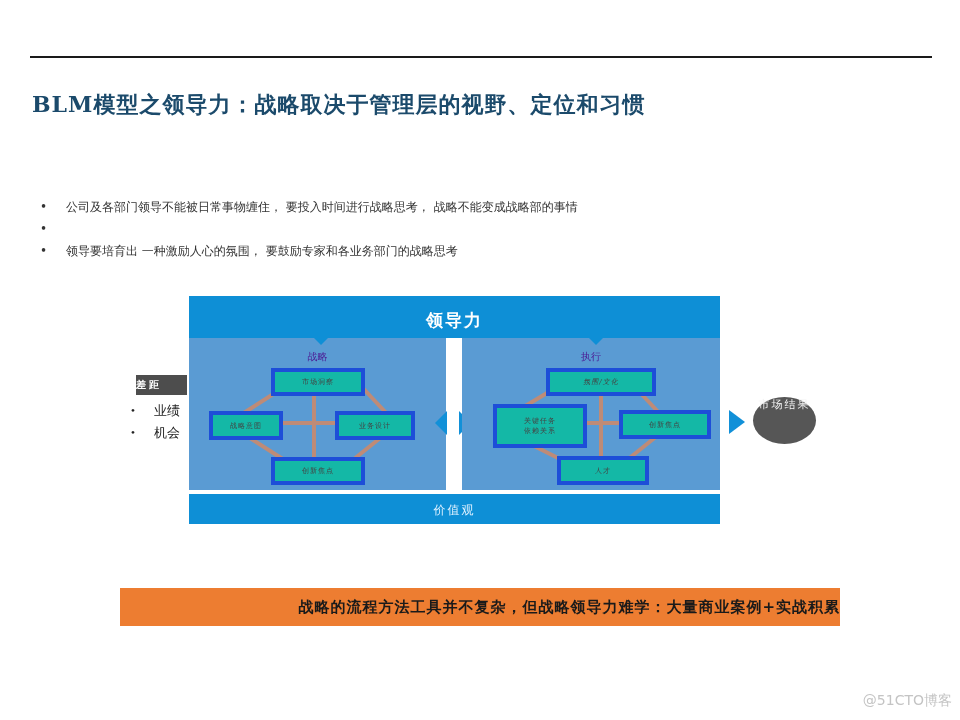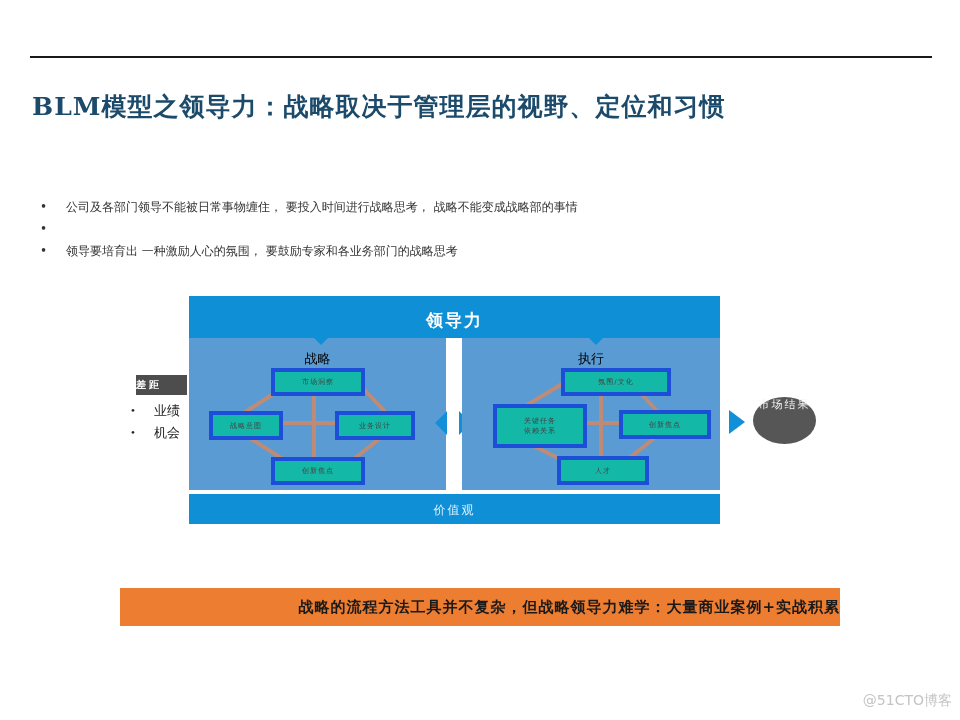--- a/index.html
+++ b/index.html
@@ -4,21 +4,21 @@
 <style>
   html, body { margin: 0; padding: 0; }
   body {
     width: 960px; height: 720px; position: relative; overflow: hidden;
     background: #ffffff;
     font-family: "DejaVu Serif", "Liberation Serif", serif;
   }
   .top-rule { position: absolute; left: 30px; top: 56px; width: 902px; height: 2px; background: #1a1a1a; }
   .title {
     position: absolute; left: 32px; top: 90px;
-    font-size: 25px; font-weight: bold; color: #1b4a6b; letter-spacing: 1px;
+    font-size: 22px; font-weight: bold; color: #1b4a6b; letter-spacing: 1px;
     white-space: nowrap;
   }
   .bullets { position: absolute; left: 40px; top: 196px; margin: 0; padding: 0; list-style: none; }
   .bullets li {
     font-size: 12px; color: #333; line-height: 22px; height: 22px; white-space: nowrap;
     position: relative; padding-left: 26px;
   }
   .bullets li .dot { position: absolute; left: 0; top: 0; font-size: 12px; }
 
   
@@ -32,21 +32,21 @@
   }
   .panel.left { left: 189px; width: 257px; }
   .panel.right { left: 462px; width: 258px; }
   .notch {
     position: absolute; top: 337px; width: 0; height: 0;
     border-left: 8px solid transparent; border-right: 8px solid transparent;
     border-top: 8px solid #0e8fd6;
   }
   .panel-title {
     position: absolute; left: 0; right: 0; top: 12px; text-align: center;
-    font-size: 13px; color: #000000;
+    font-size: 10px; color: #4c1d95;
   }
   .box {
     position: absolute; background: #14b8a6; border: 4px solid #1d4ed8;
     font-size: 7px; color: #444; display: flex; align-items: center; justify-content: center;
     text-align: center; line-height: 10px; letter-spacing: 1px;
   }
   svg.lines { position: absolute; left: 0; top: 0; pointer-events: none; }
   .values-bar {
     position: absolute; left: 189px; top: 494px; width: 531px; height: 30px;
     background: #0e8fd6; color: #dff1ff; text-align: center; font-size: 12px; line-height: 32px; letter-spacing: 2px;
@@ -114,21 +114,21 @@
 
 <div class="panel right">
   <svg class="lines" width="258" height="152">
     <g stroke="#c98a6e" stroke-width="4" fill="none" opacity="0.9">
       <path d="M100 46 L60 70 M170 46 L200 78 M60 102 L100 122 M200 94 L165 122"></path>
       <line x1="139" y1="46" x2="139" y2="121"></line>
       <line x1="118" y1="85" x2="158" y2="85"></line>
     </g>
   </svg>
   <div class="panel-title">执行</div>
-  <div class="box" style="left:99px;top:30px;width:102px;height:20px;">氛围/文化</div>
+  <div class="box" style="left:84px;top:30px;width:102px;height:20px;font-style:italic;">氛围/文化</div>
   <div class="box" style="left:31px;top:66px;width:86px;height:36px;flex-direction:column;">
     <span>关键任务</span>
     <span>依赖关系</span>
   </div>
   <div class="box" style="left:157px;top:72px;width:84px;height:21px;">创新焦点</div>
   <div class="box" style="left:95px;top:118px;width:84px;height:21px;">人才</div>
 </div>
 <div class="notch" style="left:588px;"></div>
 
 <div class="values-bar">价值观</div>

